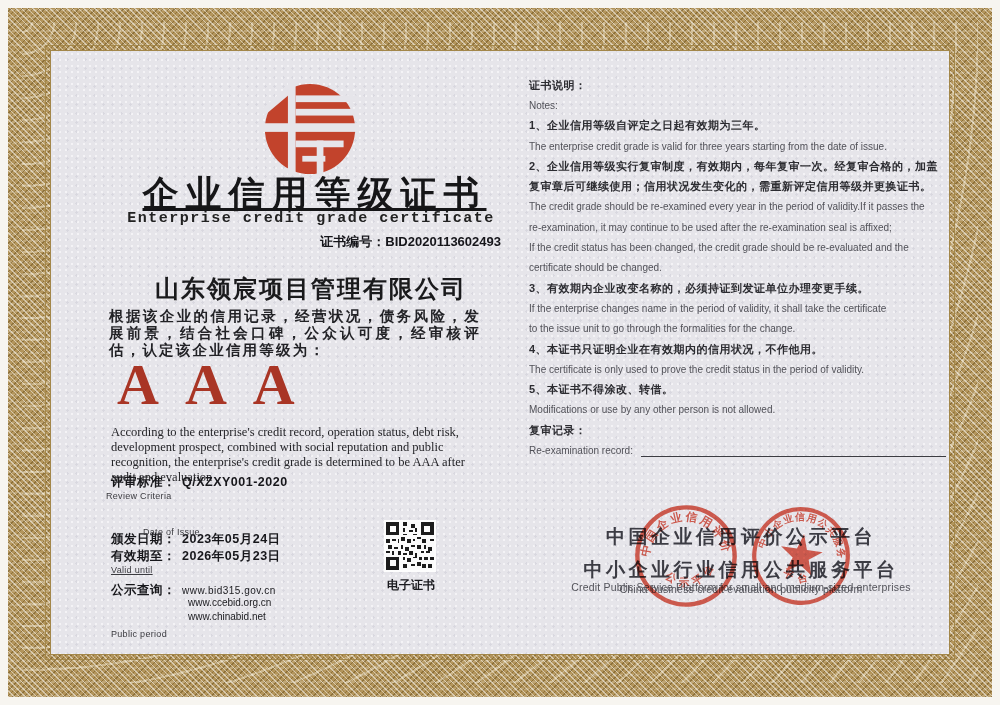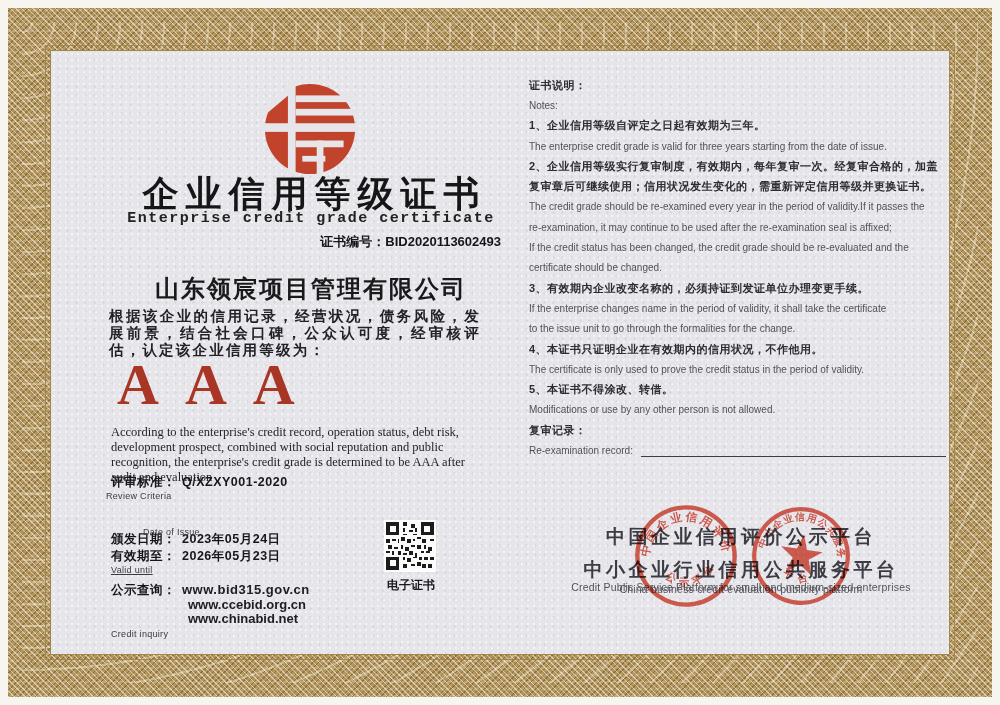--- a/index.html
+++ b/index.html
@@ -23,34 +23,34 @@
       radial-gradient(circle, rgba(255,255,255,.55) 0 1px, transparent 1.2px) 0 0/6px 6px,
       radial-gradient(circle, rgba(150,150,172,.16) 0 1px, transparent 1.2px) 3px 4px/9px 9px,
       #e6e5ea;
     border:1px solid #a3874a; outline:1px solid #a3874a; outline-offset:4px;
   }
   .content{position:absolute; inset:0; color:#1d1d20;}
   .abs{position:absolute;}
 
   
   .logo{left:210px; top:30px; width:98px; height:96px;}
-  .title-cn{left:40px; top:119px; width:440px; text-align:center; font-size:36px; font-weight:bold; letter-spacing:7px; padding-left:7px; color:#161618; box-sizing:border-box;}
+  .title-cn{left:40px; top:119px; width:440px; text-align:center; font-size:36px; font-weight:bold; letter-spacing:7px; padding-left:7px; color:#161618; box-sizing:border-box;text-decoration:underline;}
   .title-en{left:40px; top:159px; width:440px; text-align:center; font-family:"Liberation Mono", monospace; font-size:15px; font-weight:bold; letter-spacing:1.5px; color:#222;}
   .cert-no{left:40px; top:182px; width:440px; text-align:right; padding-right:30px; font-size:13px; font-weight:bold; box-sizing:border-box; color:#15151a;}
 
   
   .company{left:40px; top:222px; width:440px; text-align:center; font-size:24px; font-weight:bold; letter-spacing:2px; color:#1a1a1c;}
   .statement-cn{left:58px; top:257px; width:372px; font-size:14.5px; font-weight:bold; line-height:17px; letter-spacing:2.2px; text-align:justify; color:#222226;}
   .grade{left:40px; top:300px; width:440px; text-align:left; font-family:"Liberation Serif", serif; font-size:58px; font-weight:bold; letter-spacing:26px; padding-left:26px; color:#a93525; box-sizing:border-box;}
   .statement-en{left:60px; top:374px; width:376px; font-family:"Liberation Serif", serif; font-size:12.5px; line-height:15px; color:#242428;}
 
   .field{font-size:12.5px; font-weight:bold; color:#17171b; letter-spacing:.5px;}
   .field .lab{margin-right:6px;}
   .sub{font-size:9px; font-weight:normal; color:#3b3b40; letter-spacing:.3px;}
-  .site{font-size:13px; font-weight:bold; color:#202024;}
+  .site{font-size:10px; font-weight:normal; color:#202024;}
 
   .qr{left:335px; top:471px; width:48px; height:48px; background:#fdfdfd; box-shadow:0 0 0 2px #fdfdfd;}
   .qr-label{left:330px; top:526px; width:60px; text-align:center; font-size:12px; font-weight:bold; color:#1a1a1e;}
 
   
   .notes{left:478px; top:24px; width:424px;}
   .nl{height:20.3px; display:flex; align-items:center; white-space:nowrap;}
   .nl.cn{font-size:11px; font-weight:bold; letter-spacing:.5px; color:#2c2c31;}
   .nl.en{font-size:10px; color:#515158;}
   .uline{display:inline-block; width:305px; border-bottom:1px solid #3c3c42; height:12px; margin-left:8px;}
@@ -113,21 +113,21 @@
       <div class="abs field" style="left:60px; top:497px;">
         <span class="lab">有效期至：</span><span>2026年05月23日</span>
       </div>
       <div class="abs sub" style="left:60px; top:514px;text-decoration:underline;">Valid until</div>
 
       <div class="abs field" style="left:60px; top:531px;">
         <span class="lab">公示查询：</span><span class="site">www.bid315.gov.cn</span>
       </div>
       <div class="abs site" style="left:137px; top:546px;">www.ccebid.org.cn</div>
       <div class="abs site" style="left:137px; top:560px;">www.chinabid.net</div>
-      <div class="abs sub" style="left:60px; top:578px;">Credit inquiry</div>
+      <div class="abs sub" style="left:60px; top:578px;">Public period</div>
 
       <svg class="abs qr" viewBox="0 0 25 25" shape-rendering="crispEdges">
         <rect width="25" height="25" fill="#fbfbfb"></rect>
         <g fill="#1c1c1c">
           <path d="M0 0h7v7H0zM18 0h7v7h-7zM0 18h7v7H0z"></path>
           <path d="M2 2h3v3H2zM20 2h3v3h-3zM2 20h3v3H2z" fill="#fbfbfb"></path>
           <path d="M9 0h2v2H9zM13 1h2v2h-2zM9 3h1v2H9zM12 4h2v1h-2zM15 3h1v2h-1zM9 6h2v1H9zM14 6h2v1h-2zM0 9h2v2H0zM3 9h2v1H3zM6 9h1v2H6zM8 8h2v2H8zM11 9h2v2h-2zM14 9h1v1h-1zM16 8h2v1h-2zM19 9h2v2h-2zM23 9h2v1h-2zM1 12h2v2H1zM4 13h2v1H4zM8 12h1v2H8zM10 13h2v2h-2zM13 12h2v1h-2zM16 12h2v2h-2zM20 12h1v2h-1zM22 13h2v2h-2zM0 15h2v1H0zM3 15h1v2H3zM6 15h2v2H6zM9 16h2v1H9zM12 15h2v2h-2zM15 16h1v2h-1zM18 15h2v1h-2zM21 15h2v1h-2zM9 18h1v2H9zM11 19h2v2h-2zM14 18h2v1h-2zM17 18h2v2h-2zM20 18h2v2h-2zM23 18h2v2h-2zM9 22h2v2H9zM13 22h2v1h-2zM16 21h2v2h-2zM19 22h2v2h-2zM22 22h2v2h-2z"></path>
         </g>
       </svg>
       <div class="abs qr-label">电子证书</div>

